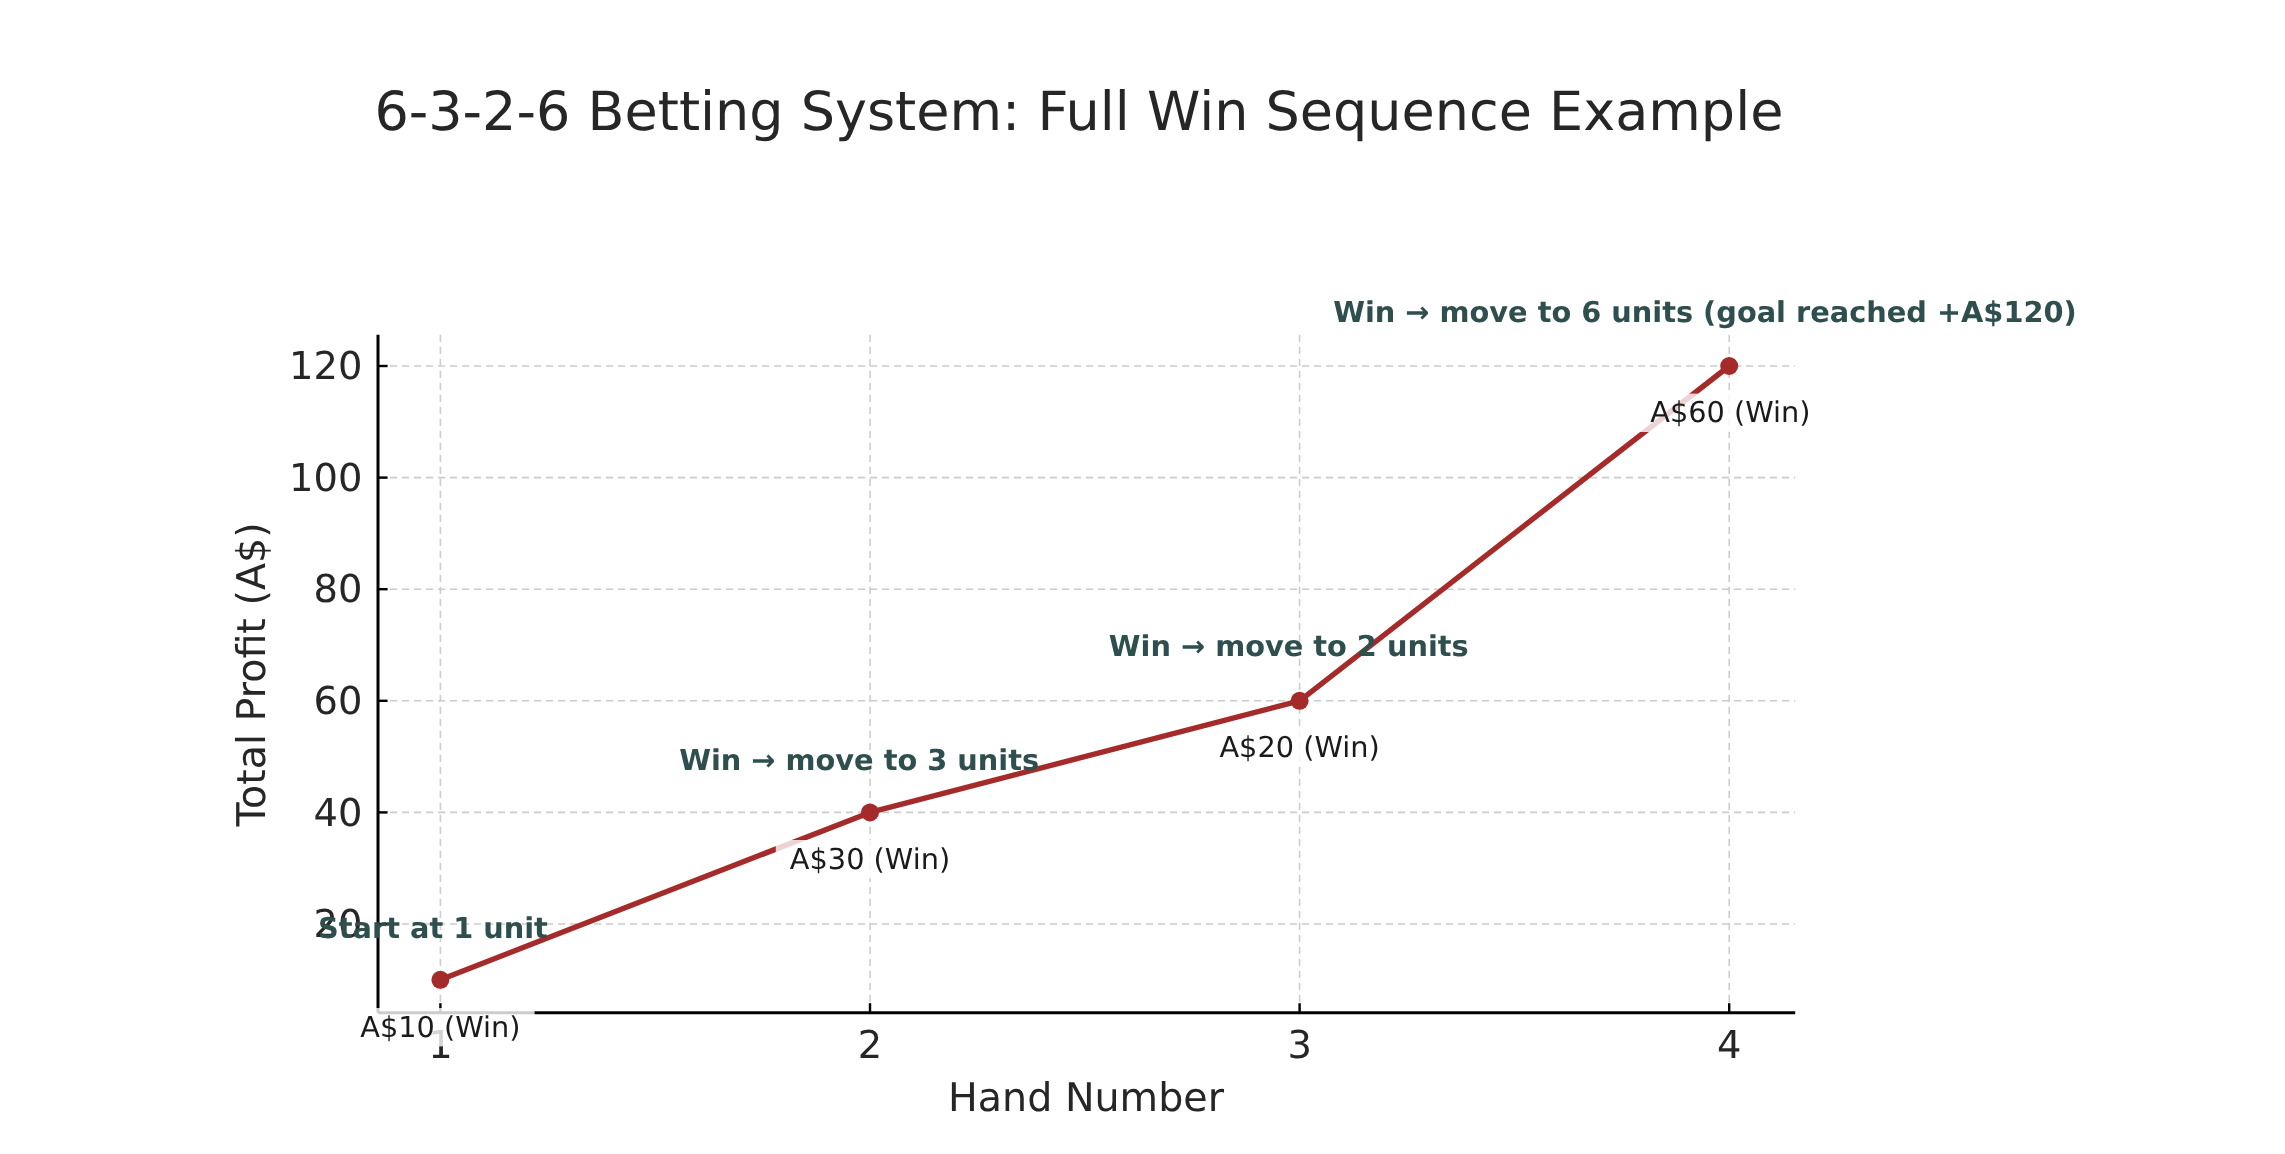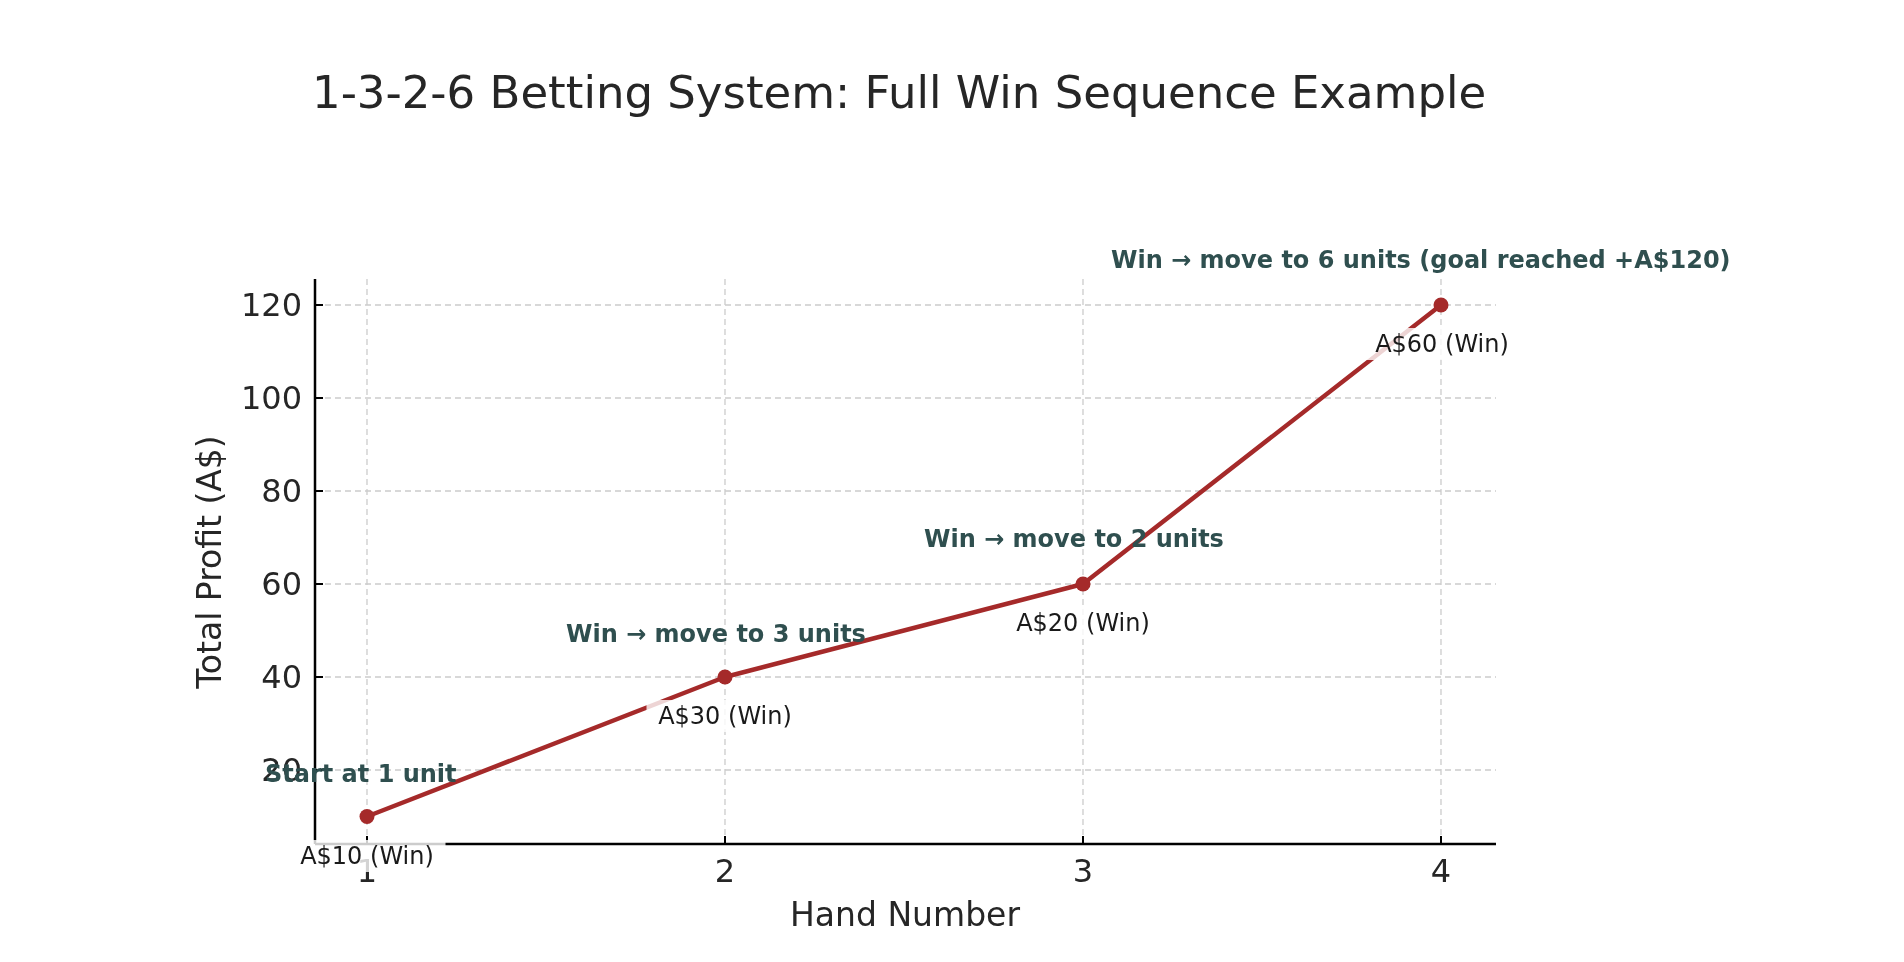--- a/index.html
+++ b/index.html
@@ -10,21 +10,21 @@
                    font-size: 45px; color: #262626; white-space: nowrap; }
     svg#plot { position: absolute; left: 0; top: 0; }
     .tick-label { font-size: 32px; fill: #262626; }
     .axis-label { font-size: 33px; fill: #262626; }
     .annot { font-size: 24px; font-weight: bold; fill: #2f4f4f; }
     .dlabel { font-size: 24px; fill: #1a1a1a; }
   </style>
 </head>
 <body>
 
-<div id="chart-title" class="abs">1-3-2-6 Betting System: Full Win Sequence Example</div>
+<div id="chart-title" class="abs">6-3-2-6 Betting System: Full Win Sequence Example</div>
 
 <svg id="plot" width="1904" height="962">
   <g id="grid">
       <line x1="315" y1="770" x2="1496" y2="770" stroke="#cccccc" stroke-width="1.3" stroke-dasharray="6,4"></line>
       <line x1="315" y1="677" x2="1496" y2="677" stroke="#cccccc" stroke-width="1.3" stroke-dasharray="6,4"></line>
       <line x1="315" y1="584" x2="1496" y2="584" stroke="#cccccc" stroke-width="1.3" stroke-dasharray="6,4"></line>
       <line x1="315" y1="491" x2="1496" y2="491" stroke="#cccccc" stroke-width="1.3" stroke-dasharray="6,4"></line>
       <line x1="315" y1="398" x2="1496" y2="398" stroke="#cccccc" stroke-width="1.3" stroke-dasharray="6,4"></line>
       <line x1="315" y1="305" x2="1496" y2="305" stroke="#cccccc" stroke-width="1.3" stroke-dasharray="6,4"></line>
       <line x1="367" y1="279" x2="367" y2="844" stroke="#cccccc" stroke-width="1.3" stroke-dasharray="6,4"></line>

